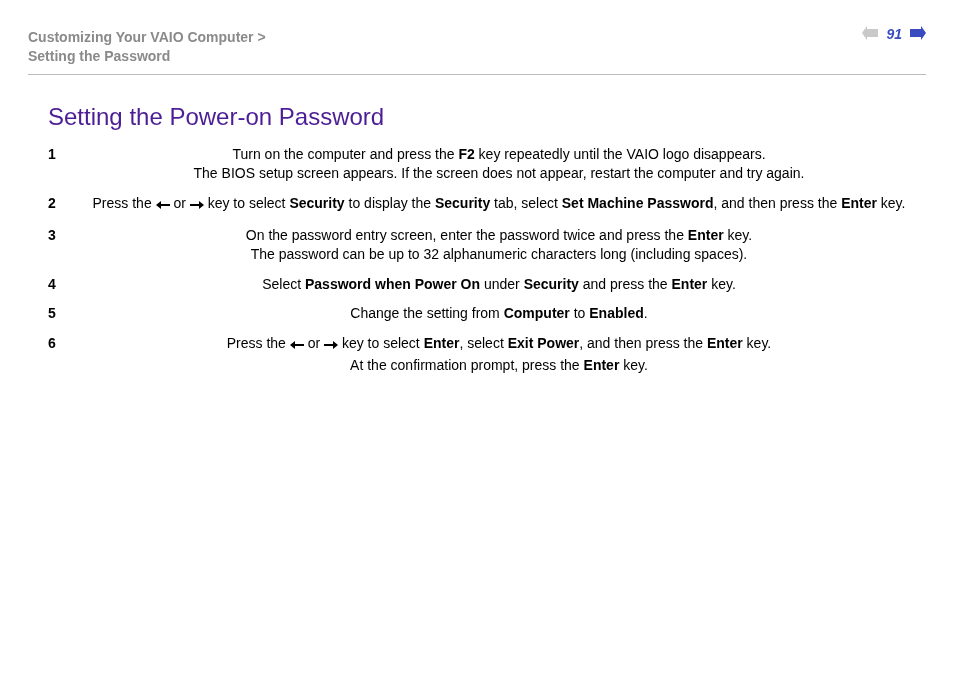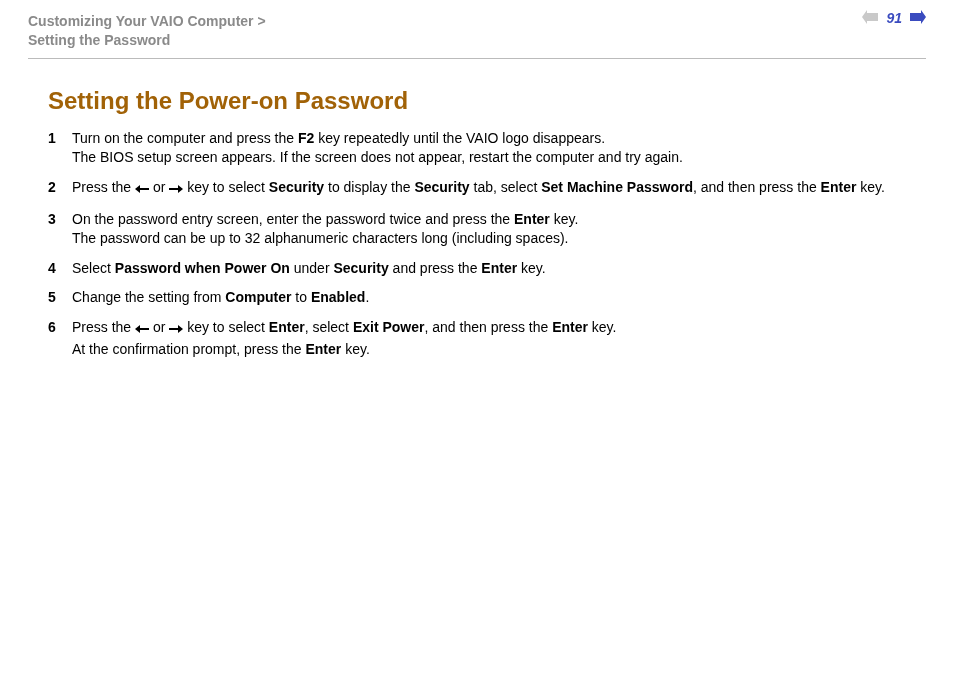--- a/index.html
+++ b/index.html
@@ -8,20 +8,21 @@
     font-family: Arial, Helvetica, sans-serif;
     font-size: 14px;
     color: #000;
     background: #fff;
     width: 954px;
     height: 674px;
     box-sizing: border-box;
   }
   .page {
     padding: 10px 28px 0 28px;
+    margin-top: 16px;
   }
   .header {
     display: flex;
     justify-content: space-between;
     align-items: flex-start;
     border-bottom: 1px solid #bbb;
     padding-bottom: 8px;
     margin-bottom: 28px;
   }
   .breadcrumb {
@@ -43,22 +44,22 @@
     font-size: 14px;
     padding: 0 2px;
   }
   .pager-arrow svg {
     display: block;
   }
   .content {
     padding-left: 20px;
   }
   h1.title {
-    color: #a16207;
-    font-weight: bold;
+    color: #4c1d95;
+    font-weight: normal;
     font-size: 24px;
     margin: 0 0 14px 0;
   }
   .subtitle {
     color: #8a8a8a;
     font-size: 18px;
     margin: 0 0 16px 0;
   }
   ol.steps {
     list-style: none;
@@ -71,20 +72,21 @@
     margin-bottom: 10px;
     line-height: 1.4;
   }
   .step-num {
     font-weight: bold;
     min-width: 24px;
     flex-shrink: 0;
   }
   .step-body {
     flex: 1;
+    text-align: center;
   }
   .inline-arrow {
     display: inline-block;
     vertical-align: -2px;
   }
 </style>
 </head>
 <body>
 
 <div class="page">

